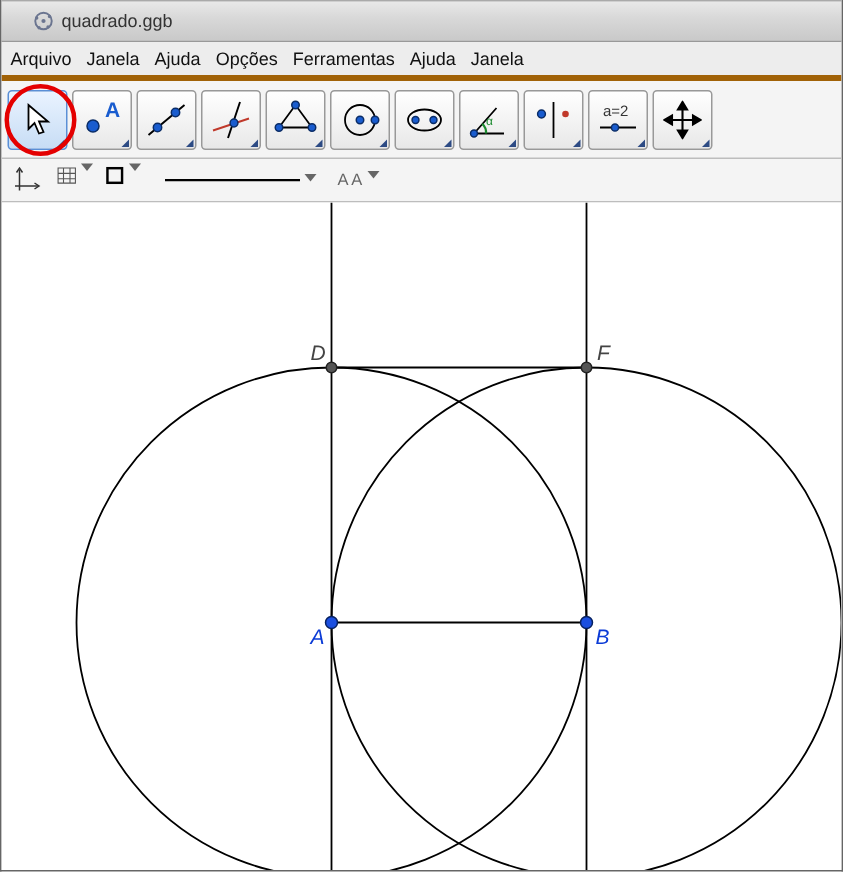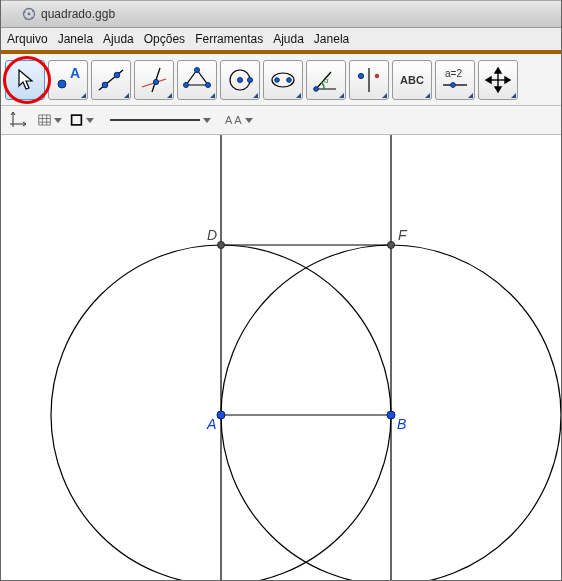--- a/index.html
+++ b/index.html
@@ -38,21 +38,21 @@
   .red-ring{
     position:absolute;left:2px;top:2px;width:42px;height:42px;border:3px solid #e40000;
     border-radius:50%;pointer-events:none;z-index:10;
   }
 
   .stylebar{
     height:28px;background:#f4f4f4;border-bottom:1px solid #bdbdbd;
     display:flex;align-items:center;padding:0 5px;gap:8px;
   }
   .sb-icon{width:24px;height:22px;display:flex;align-items:center;justify-content:center;}
-  .sb-drop{display:flex;align-items:center;}
+  .sb-drop{display:flex;align-items:flex-start;}
   .aa{font-size:11px;color:#666;margin-left:6px;}
   .tri{width:0;height:0;border-left:4px solid transparent;border-right:4px solid transparent;border-top:5px solid #666;margin-left:3px;}
 
   .canvas{position:relative;width:560px;height:459px;background:#fff;overflow:hidden;}
   .canvas svg{position:absolute;left:0;top:0;}
   .plabel{font-family:Arial;font-style:italic;font-size:14px;}
 </style>
 </head>
 <body>
 
@@ -156,24 +156,20 @@
 
   <div class="tool-btn" title="Reflexão com Relação a uma Reta">
     <svg width="30" height="30" viewBox="0 0 30 30">
         <line x1="15" y1="3" x2="15" y2="27" stroke="#000" stroke-width="1.2"></line>
         <circle cx="7" cy="11" r="2.6" fill="#195ccf" stroke="#0a2c66"></circle>
         <circle cx="23" cy="11" r="2.2" fill="#c0392b"></circle>
       </svg>
     <span class="corner"></span>
   </div>
 
-  <div class="tool-btn" title="Inserir Texto">
-    <span style="font-size:11px;font-weight:bold;color:#333;">ABC</span>
-    <span class="corner"></span>
-  </div>
 
   <div class="tool-btn" title="Seletor">
     <svg width="34" height="30" viewBox="0 0 34 30">
         <text x="7" y="12" font-family="Arial" font-size="10" fill="#333">a=2</text>
         <line x1="5" y1="20" x2="29" y2="20" stroke="#000" stroke-width="1.3"></line>
         <circle cx="15" cy="20" r="2.4" fill="#195ccf" stroke="#0a2c66"></circle>
       </svg>
     <span class="corner"></span>
   </div>
 

